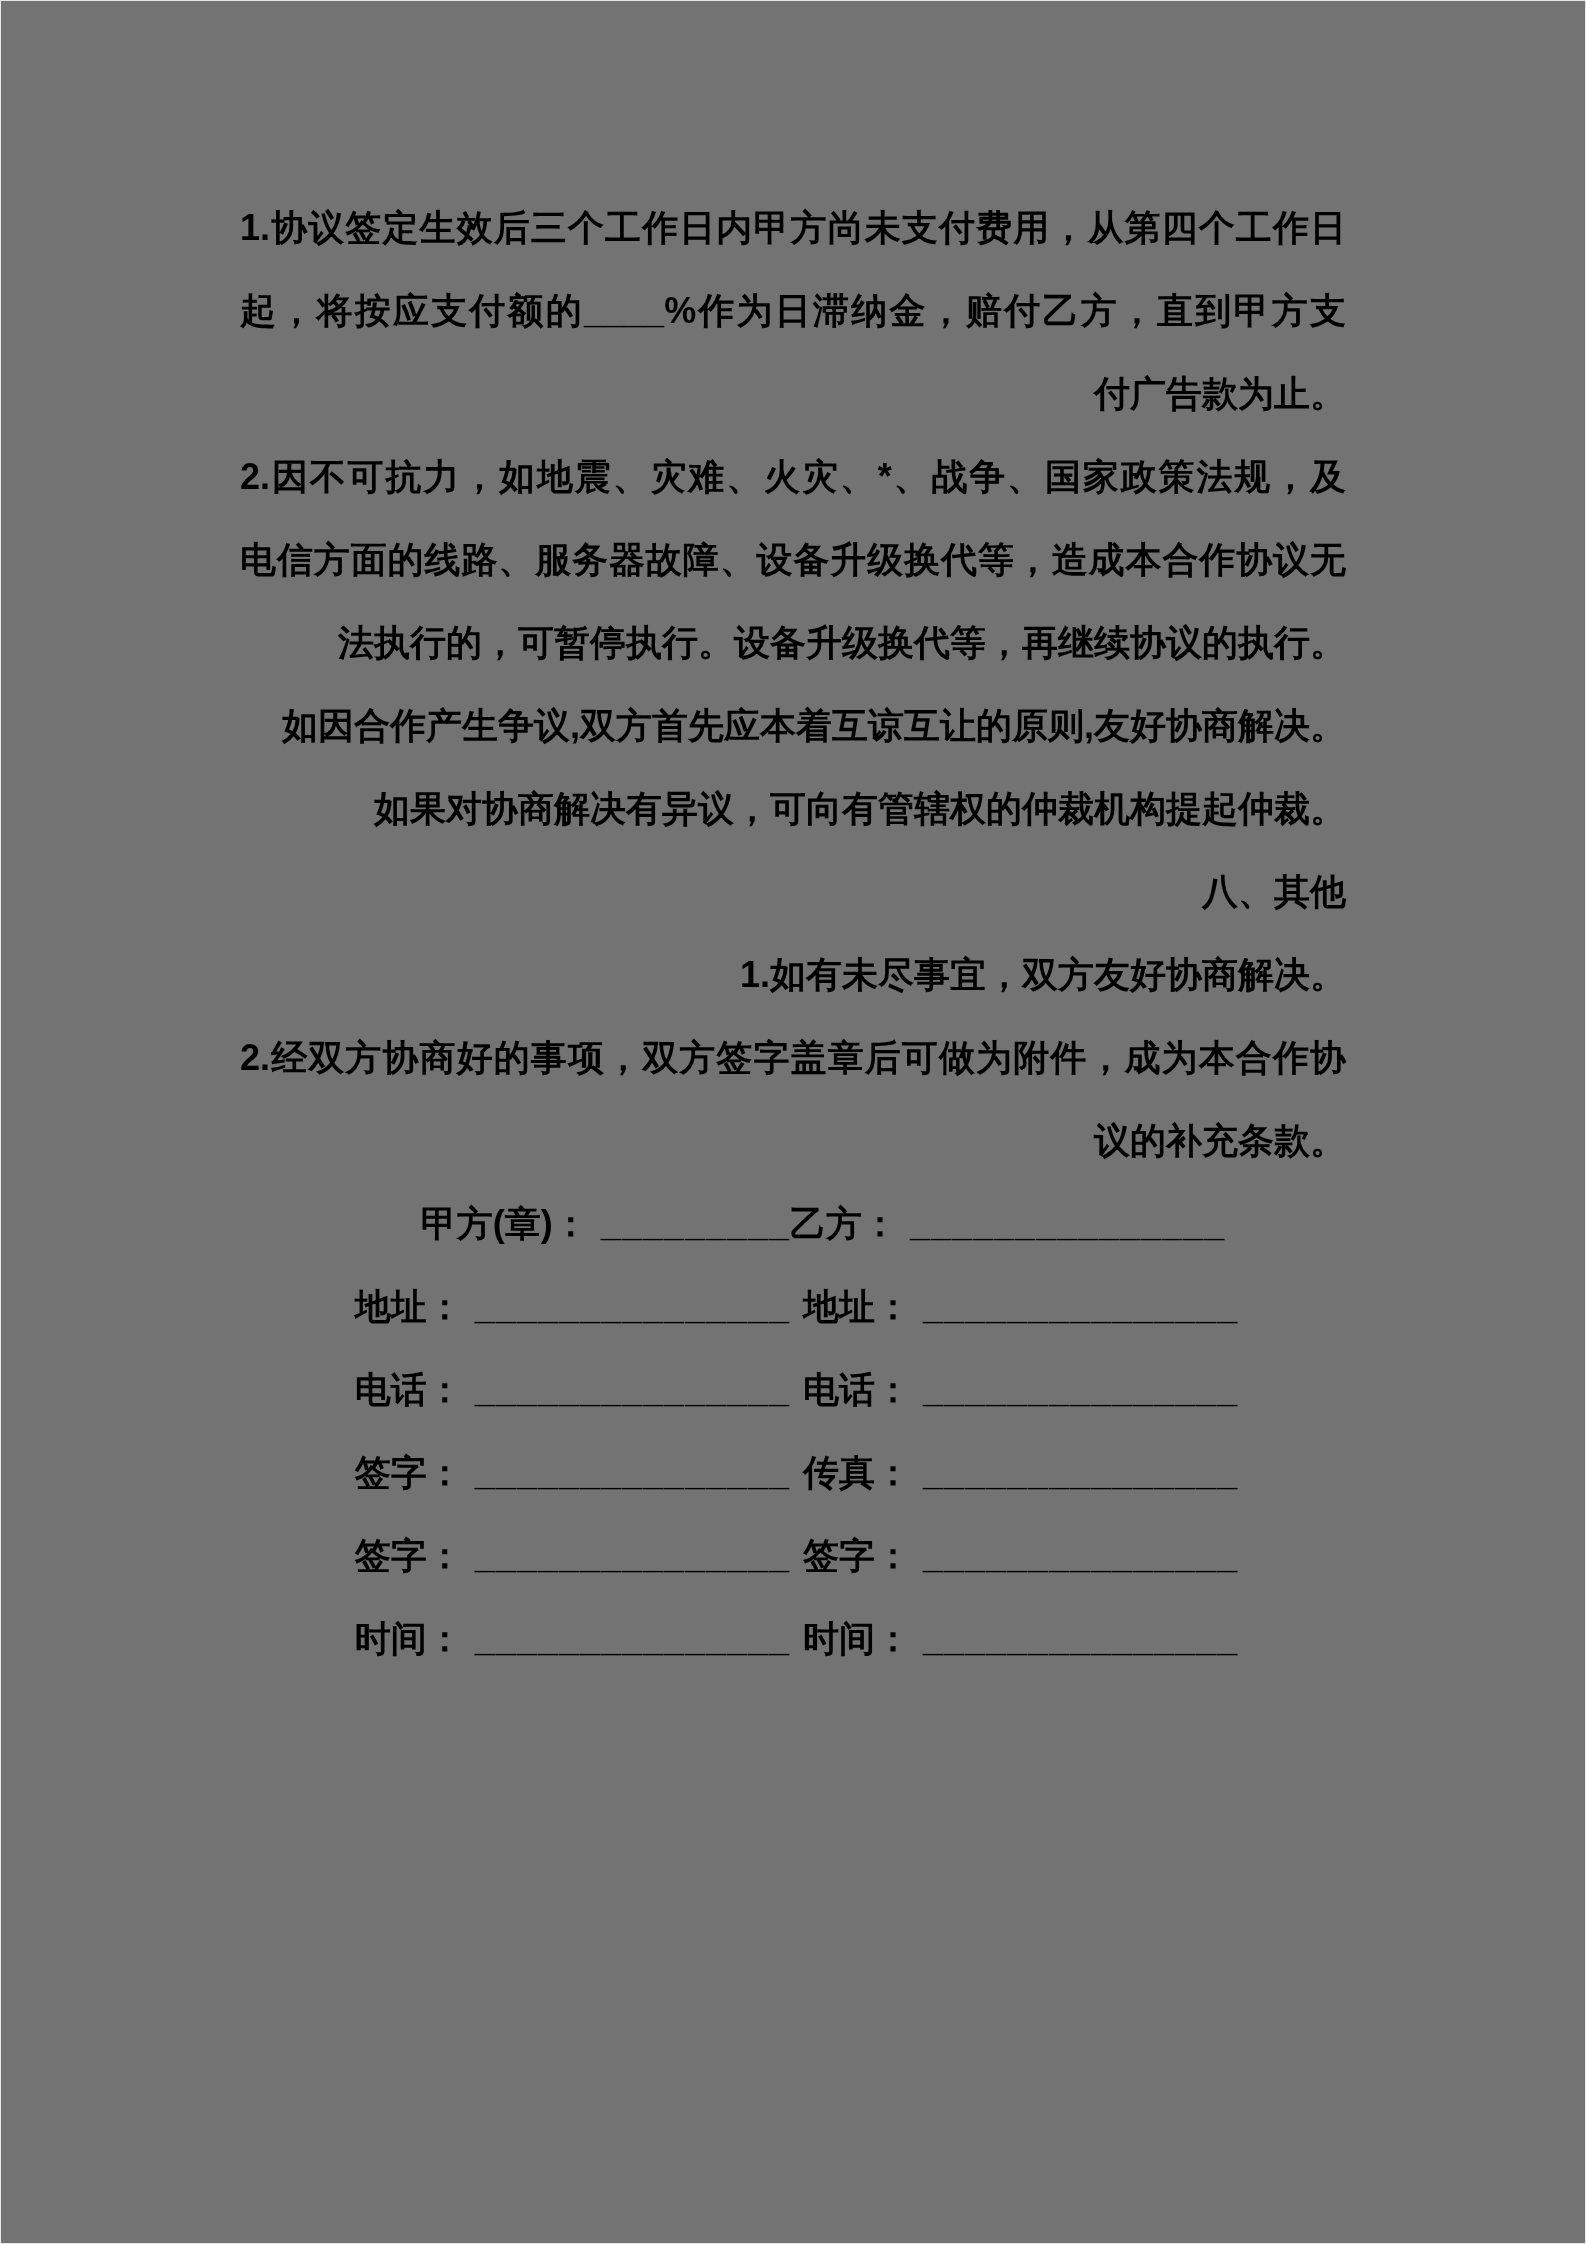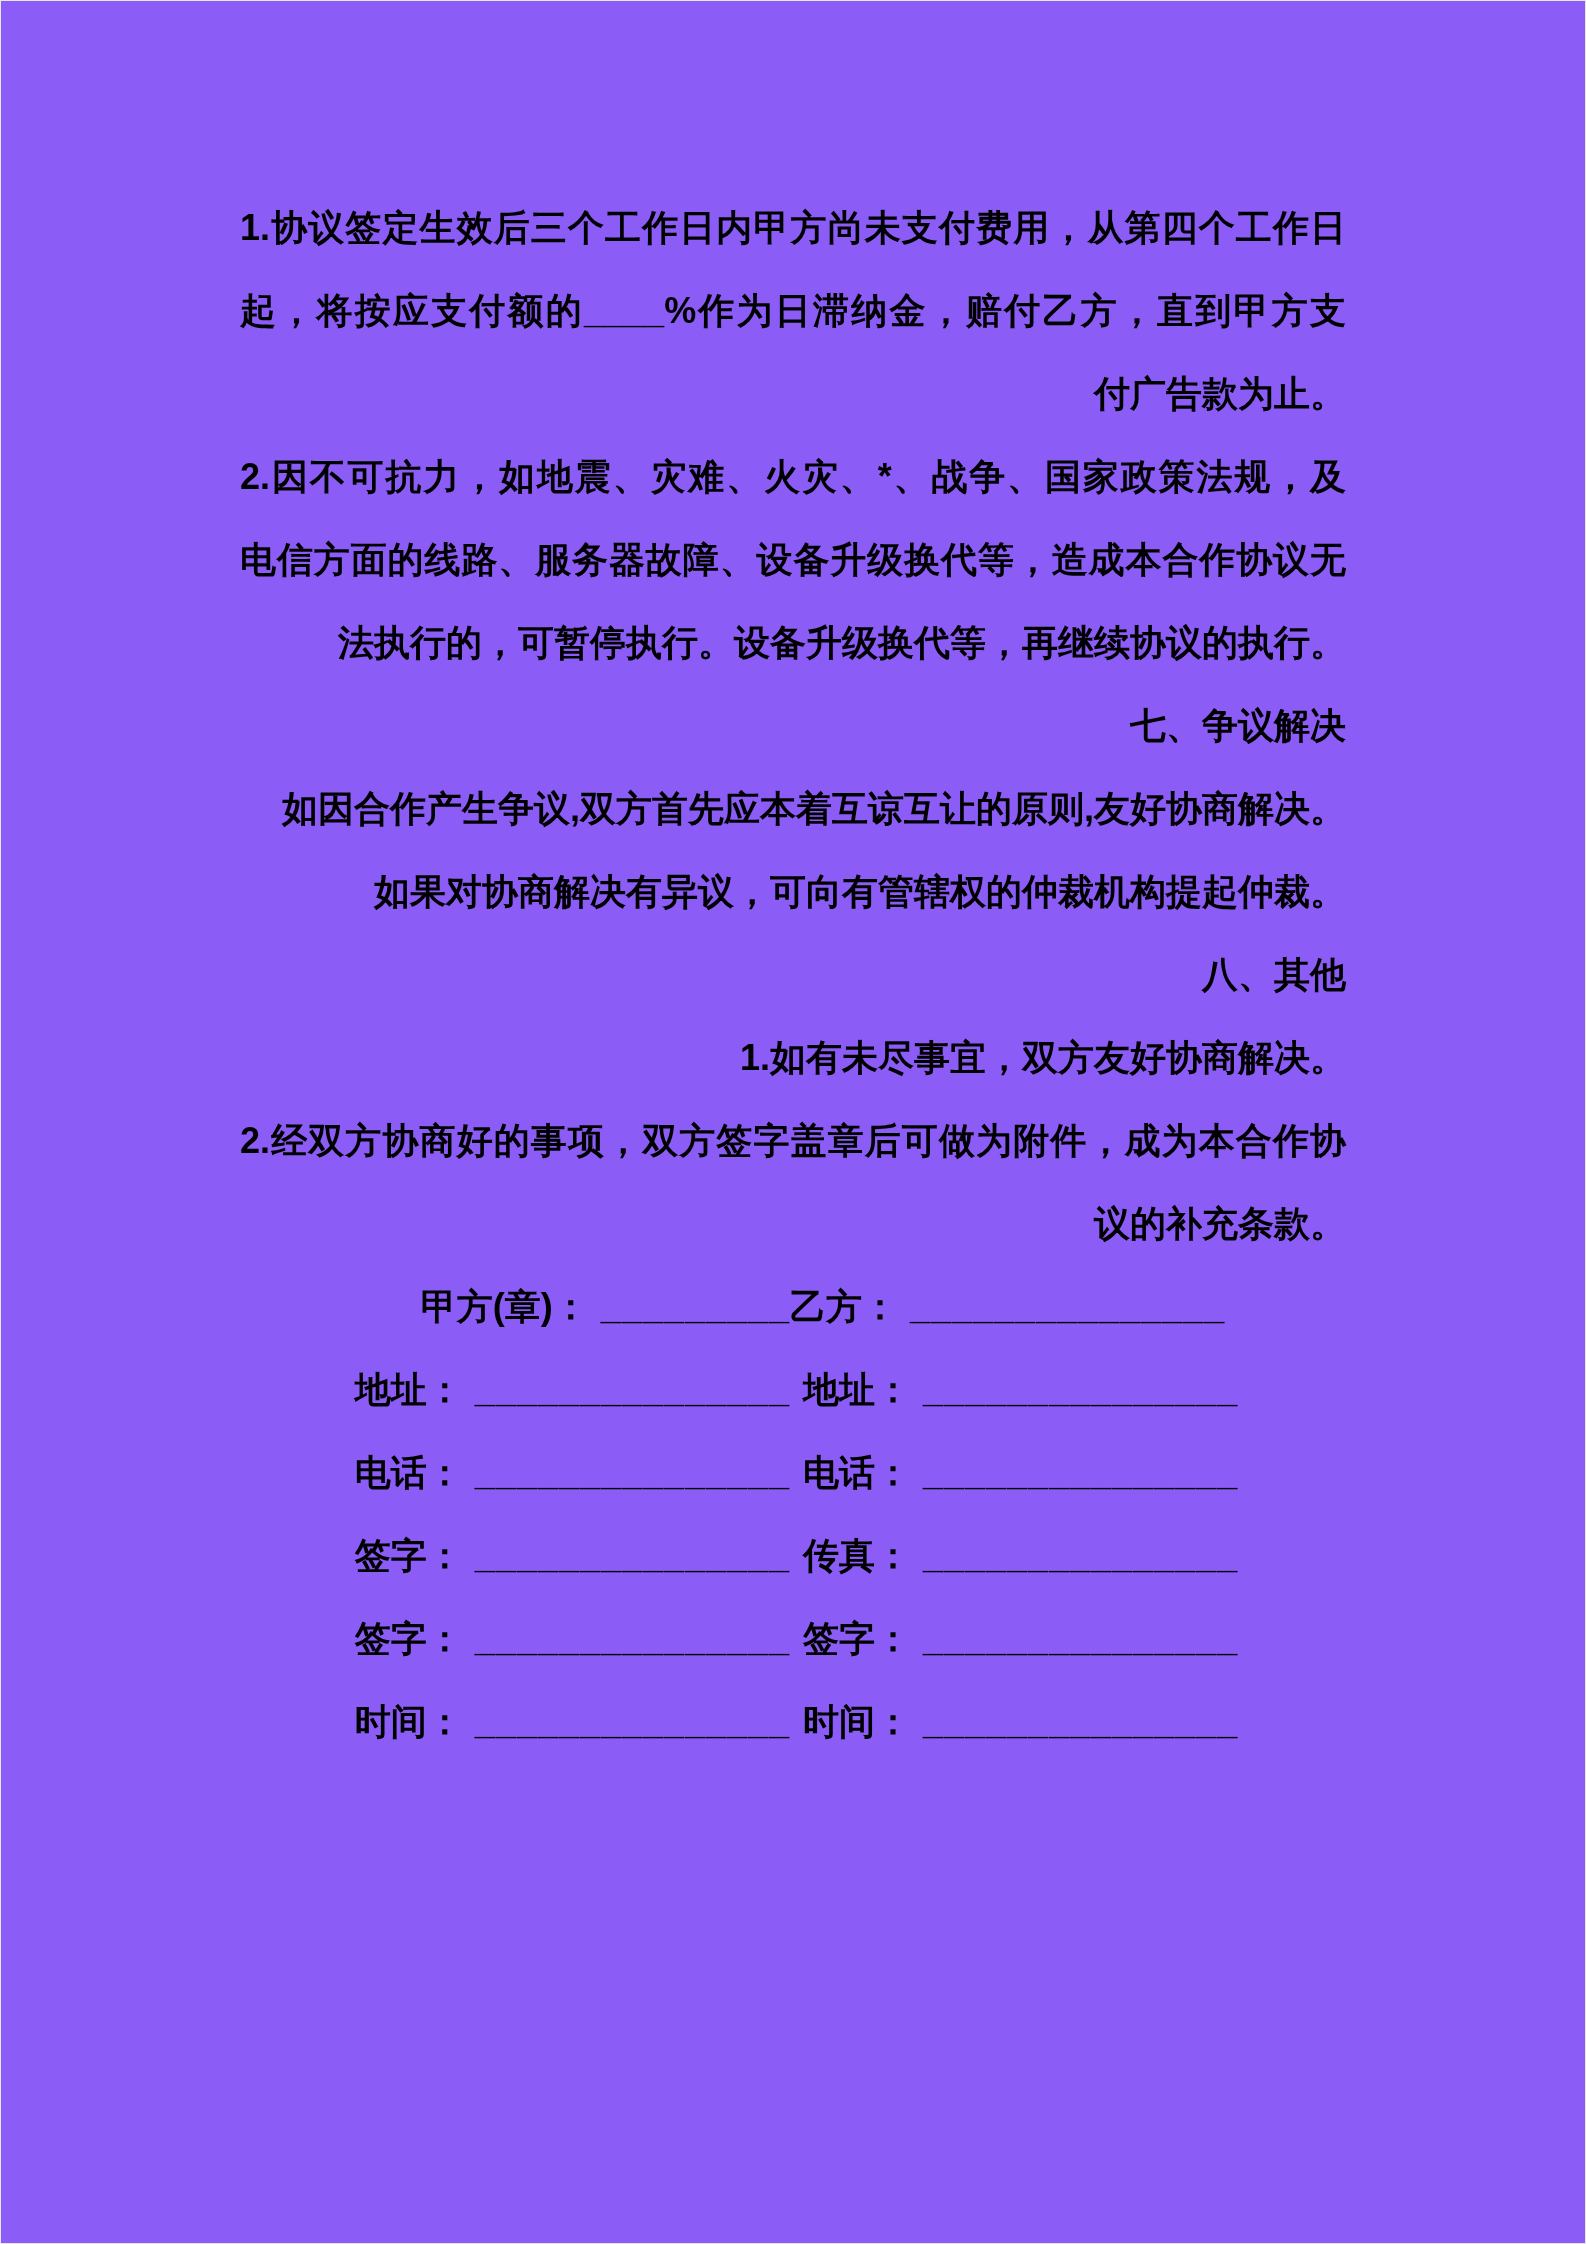--- a/index.html
+++ b/index.html
@@ -1,20 +1,20 @@
 <!DOCTYPE html>
 <html><head>
 <meta charset="utf-8">
 <style>
   html, body { margin: 0; padding: 0; background: #ffffff; }
   .page {
     position: relative;
     width: 1586px;
     height: 2244px;
-    background: #8b5cf6;
+    background: #737373;
     box-shadow: inset 0 0 0 1px #e7e7e7;
     overflow: hidden;
     font-family: "Liberation Sans", "DejaVu Sans", sans-serif;
     font-weight: 700;
     color: #000000;
     box-sizing: border-box;
   }
   .content {
     position: absolute;
     left: 240px;
@@ -40,21 +40,20 @@
 
 <div class="page">
   <div class="content">
 
     <div class="line just">1.协议签定生效后三个工作日内甲方尚未支付费用，从第四个工作日</div>
     <div class="line just">起，将按应支付额的____%作为日滞纳金，赔付乙方，直到甲方支</div>
     <div class="line">付广告款为止。</div>
     <div class="line just">2.因不可抗力，如地震、灾难、火灾、*、战争、国家政策法规，及</div>
     <div class="line just">电信方面的线路、服务器故障、设备升级换代等，造成本合作协议无</div>
     <div class="line">法执行的，可暂停执行。设备升级换代等，再继续协议的执行。</div>
-    <div class="line">七、争议解决</div>
     <div class="line">如因合作产生争议,双方首先应本着互谅互让的原则,友好协商解决。</div>
     <div class="line">如果对协商解决有异议，可向有管辖权的仲裁机构提起仲裁。</div>
     <div class="line">八、其他</div>
     <div class="line">1.如有未尽事宜，双方友好协商解决。</div>
     <div class="line just">2.经双方协商好的事项，双方签字盖章后可做为附件，成为本合作协</div>
     <div class="line">议的补充条款。</div>
 
     <div class="sig-row">
       <div class="sig-left">
         <span>甲方(章)：</span><span class="blank">_________</span>

